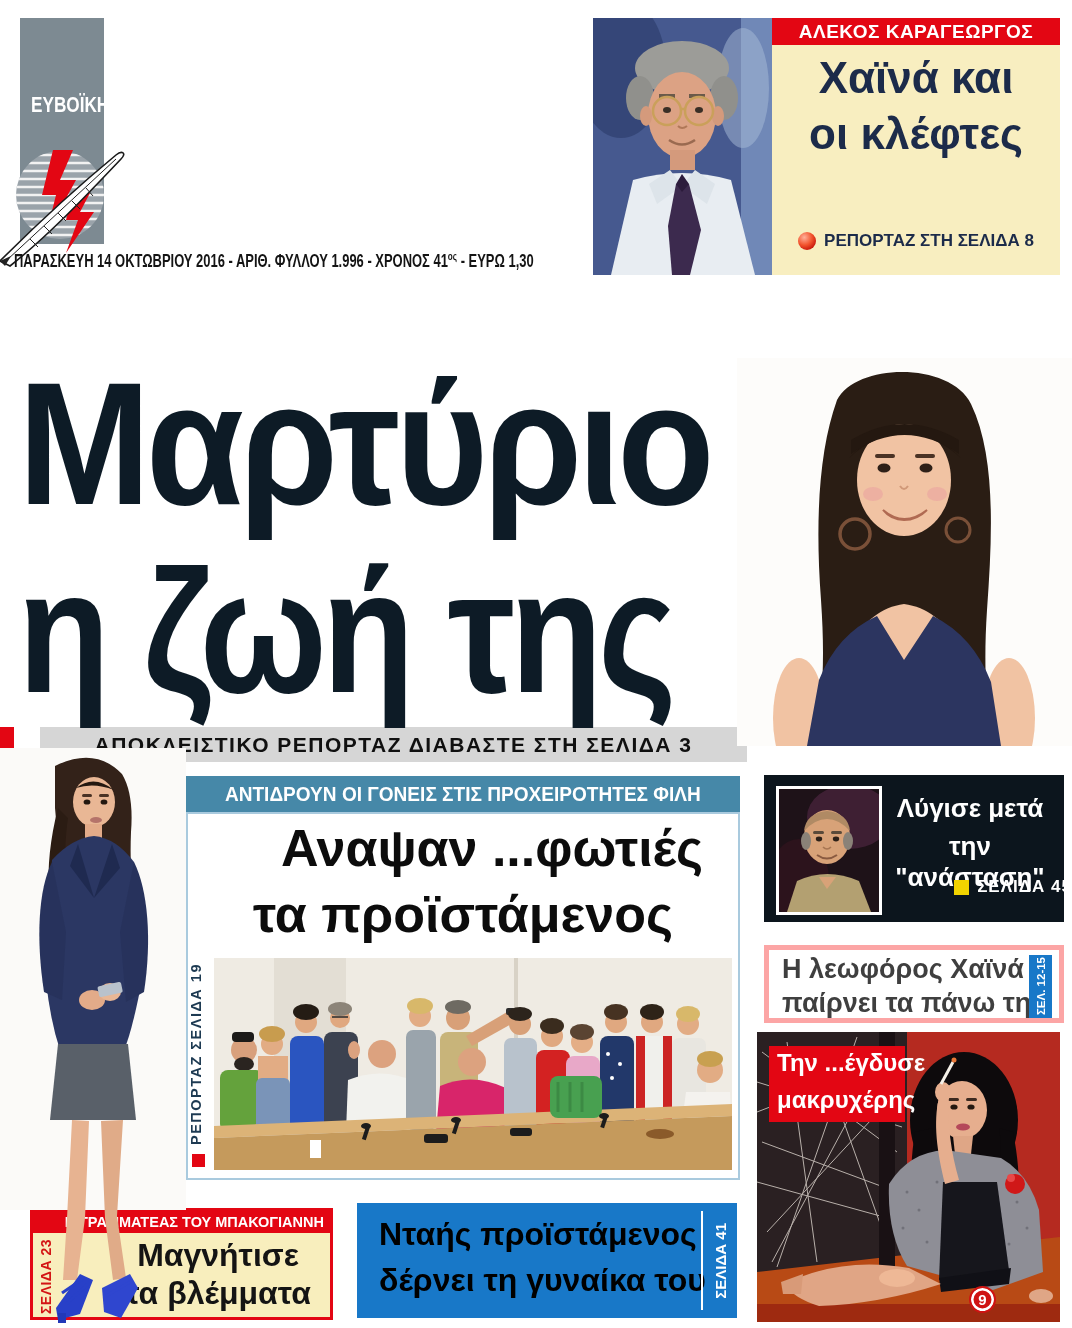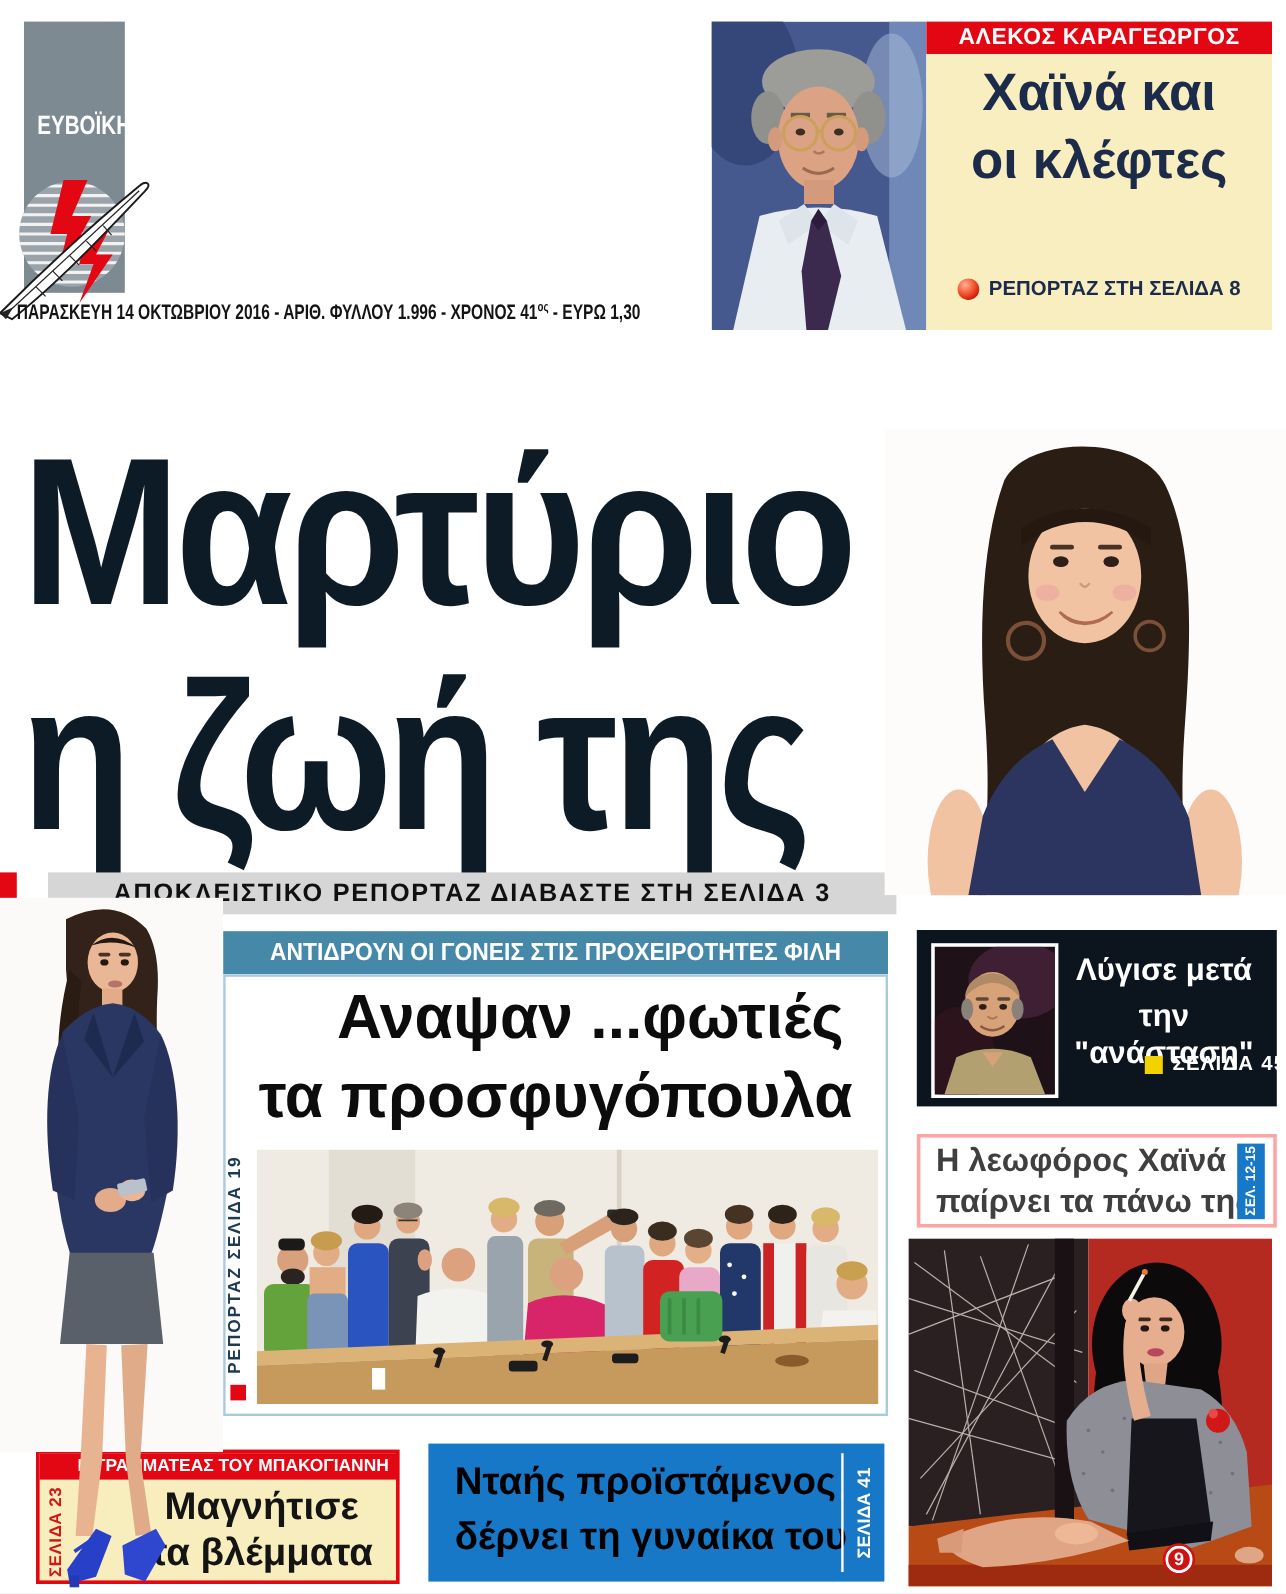--- a/index.html
+++ b/index.html
@@ -72,21 +72,21 @@
   .an-photo{position:absolute;left:12px;top:11px;width:100px;height:123px;border:3px solid #fff;}
   .an-h{position:absolute;left:118px;width:176px;text-align:center;color:#fff;font-weight:bold;
         font-size:26px;}
   .an-h1{top:18px;}
   .an-h2{top:56px;}
   .an-ref{position:absolute;left:118px;top:102px;width:176px;display:flex;align-items:center;
           justify-content:center;gap:8px;color:#fff;font-weight:bold;font-size:17px;letter-spacing:1px;padding-left:43px;}
   .yellow-sq{width:15px;height:15px;background:#f2d300;}
 
   
-  .x-box{left:764px;top:945px;width:300px;height:78px;background:#fff;border:3px solid #fca5a5;
+  .x-box{left:764px;top:945px;width:300px;height:78px;background:#fff;border:5px solid #fca5a5;
          box-sizing:border-box;}
   .x-h{position:absolute;left:13px;color:#3f3f3f;font-weight:bold;font-size:27px;}
   .x-h1{top:4px;}
   .x-h2{top:38px;}
   .x-tag{position:absolute;right:7px;top:5px;width:23px;height:63px;background:#1878c8;color:#fff;
          font-weight:bold;font-size:11.5px;display:flex;align-items:center;justify-content:center;}
 
   
   .pp-photo{left:757px;top:1032px;width:303px;height:290px;z-index:1;}
   .pp-label{left:769px;top:1046px;width:136px;height:76px;background:#e30613;z-index:2;}
@@ -263,21 +263,21 @@
     <path d="M62,545 L84,530" stroke="#2840c8" stroke-width="3" fill="none"></path>
     <path d="M66,556 L88,536" stroke="#2840c8" stroke-width="3" fill="none"></path>
     <path d="M102,540 L130,526 L138,540 L121,570 L104,564 Z" fill="#2f46cf"></path>
     <path d="M106,548 L130,534" stroke="#2f46cf" stroke-width="3"></path>
     <rect x="58" y="565" width="8" height="10" fill="#2238b8"></rect>
   </svg>
 
   <div class="abs ref-kicker"><span class="fit">ΑΝΤΙΔΡΟΥΝ ΟΙ ΓΟΝΕΙΣ ΣΤΙΣ ΠΡΟΧΕΙΡΟΤΗΤΕΣ ΦΙΛΗ</span></div>
   <div class="abs ref-box"></div>
   <div class="abs ref-h ref-h1">Αναψαν ...φωτιές</div>
-  <div class="abs ref-h ref-h2">τα προσφυγόπουλα</div>
+  <div class="abs ref-h ref-h2">τα προϊστάμενος</div>
 
   <div class="abs ref-vert">
     <span class="vtext">ΡΕΠΟΡΤΑΖ ΣΕΛΙΔΑ 19</span>
   </div>
   <div class="abs ref-sq"></div>
 
   <svg class="abs ref-photo" viewBox="0 0 518 212">
     <rect width="518" height="212" fill="#efebe3"></rect>
     <rect x="60" y="0" width="72" height="130" fill="#e3ded4"></rect>
     <rect x="300" y="0" width="4" height="120" fill="#d8d2c6"></rect>
@@ -438,20 +438,24 @@
     <ellipse cx="186" cy="60" rx="8" ry="10" fill="#e6ae8e"></ellipse>
     <line x1="184" y1="52" x2="196" y2="30" stroke="#f4f0e8" stroke-width="3"></line>
     <circle cx="197" cy="28" r="2.5" fill="#e87838"></circle>
     <circle cx="258" cy="152" r="10" fill="#d01818"></circle>
     <circle cx="254" cy="146" r="4" fill="#e84848"></circle>
     <path d="M28,252 Q84,224 152,236 L184,252 Q122,272 62,274 Q36,266 28,252 Z" fill="#e0a585"></path>
     <ellipse cx="140" cy="246" rx="18" ry="9" fill="#eeb896"></ellipse>
     <path d="M24,250 L46,242 L44,262 L26,262 Z" fill="#d89a78"></path>
     <ellipse cx="284" cy="264" rx="12" ry="7" fill="#dfa686"></ellipse>
   </svg>
+  <div class="abs pp-label">
+    <div class="pp-line pp-l1">Την ...έγδυσε</div>
+    <div class="pp-line pp-l2">μακρυχέρης</div>
+  </div>
   <div class="abs pp-badge">9</div>
 
   <div class="abs sec-box">
     <div class="sec-kicker">Η ΓΡΑΜΜΑΤΕΑΣ ΤΟΥ ΜΠΑΚΟΓΙΑΝΝΗ</div>
     <div class="sec-vert">
       <span class="vtext">ΣΕΛΙΔΑ 23</span>
     </div>
     <div class="sec-h sec-h1">Μαγνήτισε</div>
     <div class="sec-h sec-h2">τα βλέμματα</div>
   </div>

